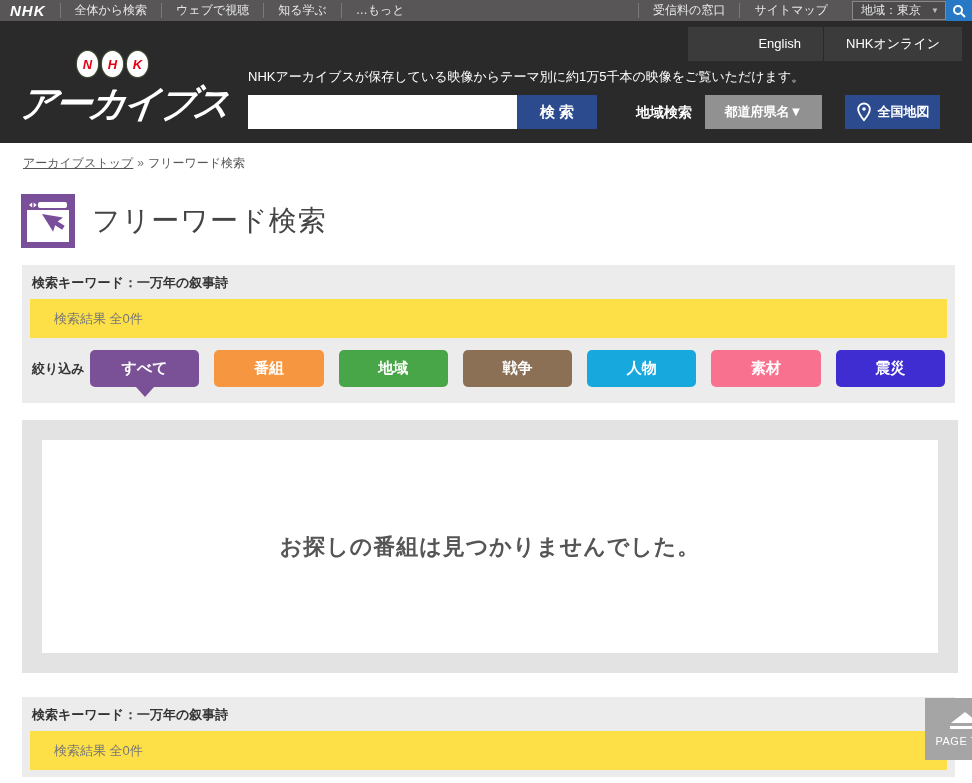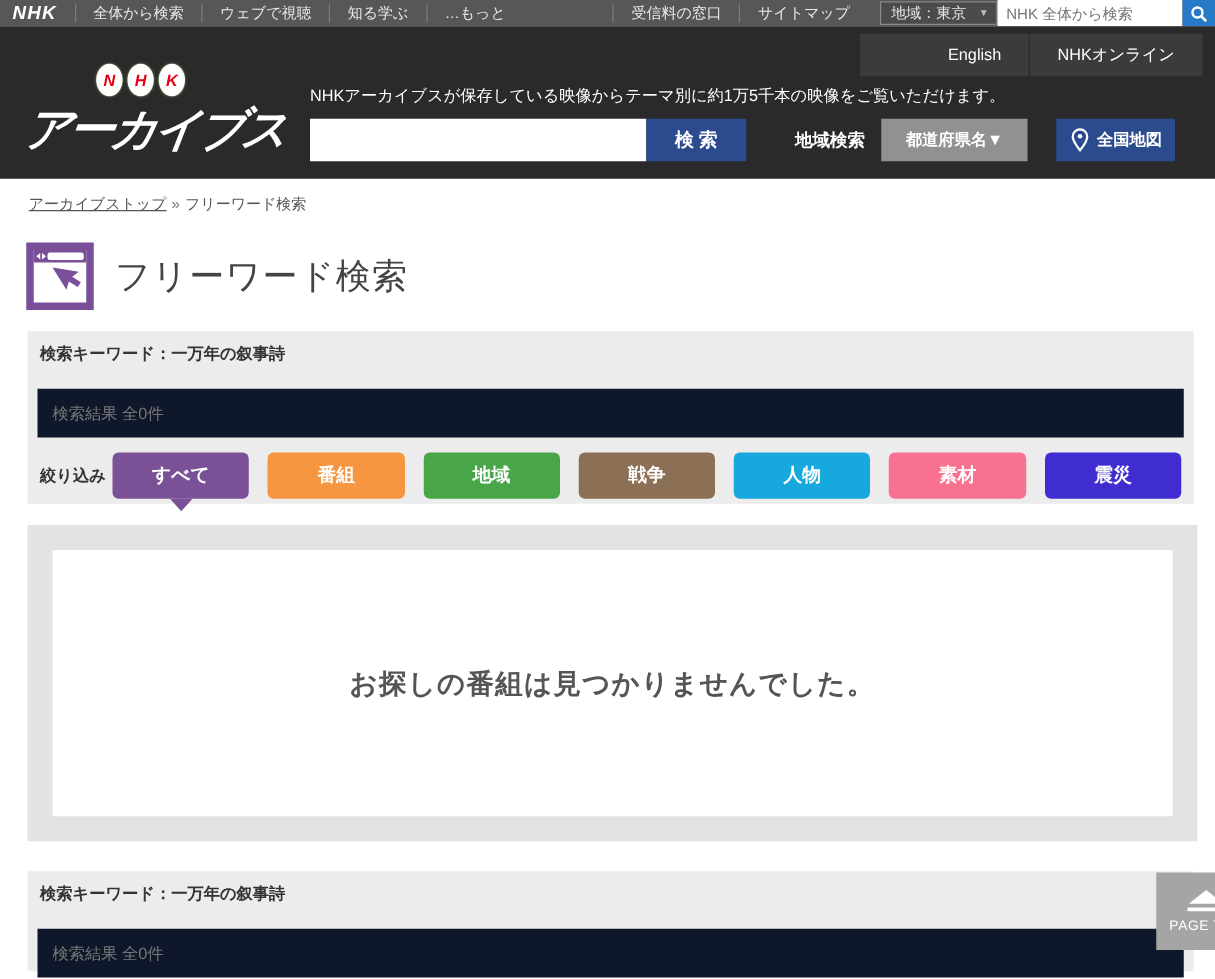--- a/index.html
+++ b/index.html
@@ -38,21 +38,21 @@
   
   .breadcrumb { position:absolute; left:23px; top:155px; font-size:12px; color:#555; }
   .breadcrumb a { color:#555; text-decoration:underline; cursor:pointer; }
   .bc-sep { margin:0 4px; color:#777; }
 
   .title-row { position:absolute; left:20px; top:193px; display:flex; align-items:center; gap:16px; }
   .page-title { font-size:28px; color:#444; font-weight:normal; letter-spacing:1px; }
 
   .kw-section { position:absolute; left:22px; width:933px; background:#ececec; }
   .kw-label { padding:9px 10px 7px 10px; font-size:13px; font-weight:bold; color:#333; }
-  .kw-result { margin:12px 8px; background:#0f172a; height:39px; line-height:39px; padding:0 12px; font-size:13px; color:#777; }
+  .kw-result { margin:0 8px; background:#fde047; height:39px; line-height:39px; padding:0 24px; font-size:13px; color:#777; }
   .sec-top { top:265px; height:138px; }
   .sec-bottom { top:697px; height:80px; }
 
   .filter-row { display:flex; align-items:center; margin-top:12px; padding:0 10px 0 10px; }
   .filter-label { font-size:13px; font-weight:bold; color:#333; width:58px; flex:none; }
   .fbtns { display:flex; gap:15px; flex:1; }
   .fbtn { position:relative; flex:1; height:37px; border:0; border-radius:5px; background:var(--c,#999); color:#fff; font-size:15px; font-weight:bold; cursor:pointer; font-family:inherit; }
   .fbtn .tail { position:absolute; left:50%; top:100%; margin-left:-9px; width:0; height:0; border-left:9px solid transparent; border-right:9px solid transparent; border-top:10px solid var(--c,#999); }
 
   .empty-box { position:absolute; left:22px; top:420px; width:936px; height:253px; background:#e3e3e3; padding:20px; }
@@ -76,21 +76,20 @@
     <span class="tb-item">知る学ぶ</span>
     <span class="tb-item">…もっと</span>
     <span class="tb-item" style="border-left:0;"></span>
     <div class="tb-right">
       <span class="tb-item">受信料の窓口</span>
       <span class="tb-item">サイトマップ</span>
       <div class="tb-select">
         <span>地域：東京</span>
         <span class="caret">▼</span>
       </div>
-      <input class="tb-search-input" type="text" placeholder="NHK 全体から検索" style="">
       <button class="tb-search-btn">
         <span style="display:flex;">
           <svg width="14" height="14" viewBox="0 0 14 14">
               <circle cx="6" cy="6" r="4" fill="none" stroke="#fff" stroke-width="2"></circle>
               <line x1="9" y1="9" x2="13" y2="13" stroke="#fff" stroke-width="2"></line>
             </svg>
         </span>
       </button>
     </div>
   </div>

